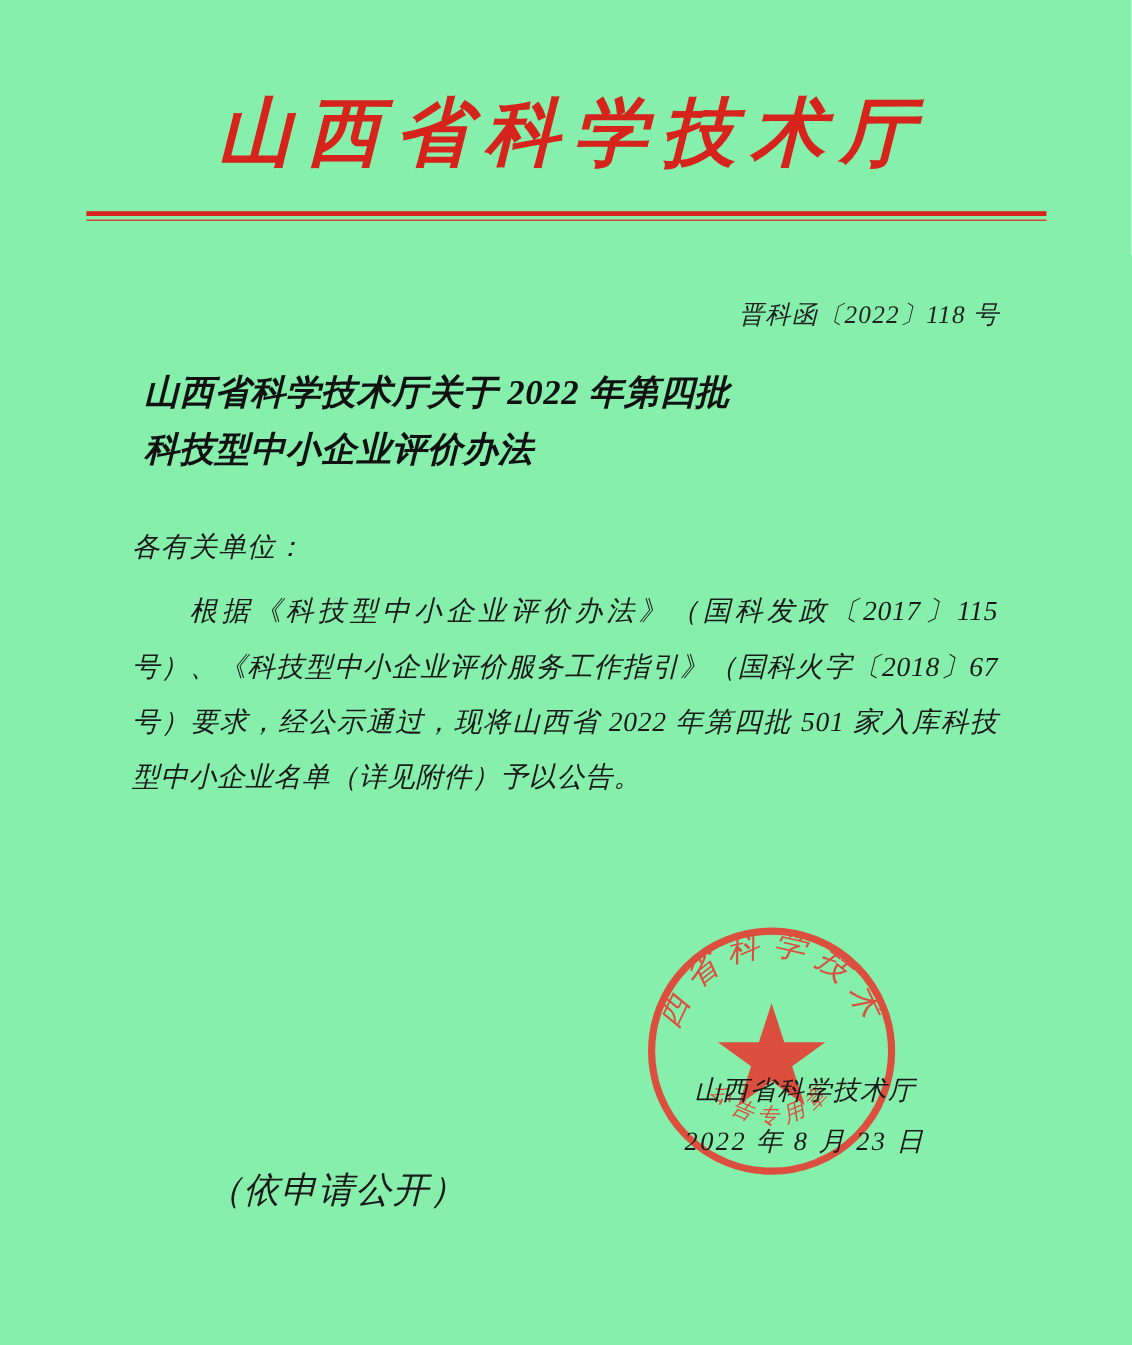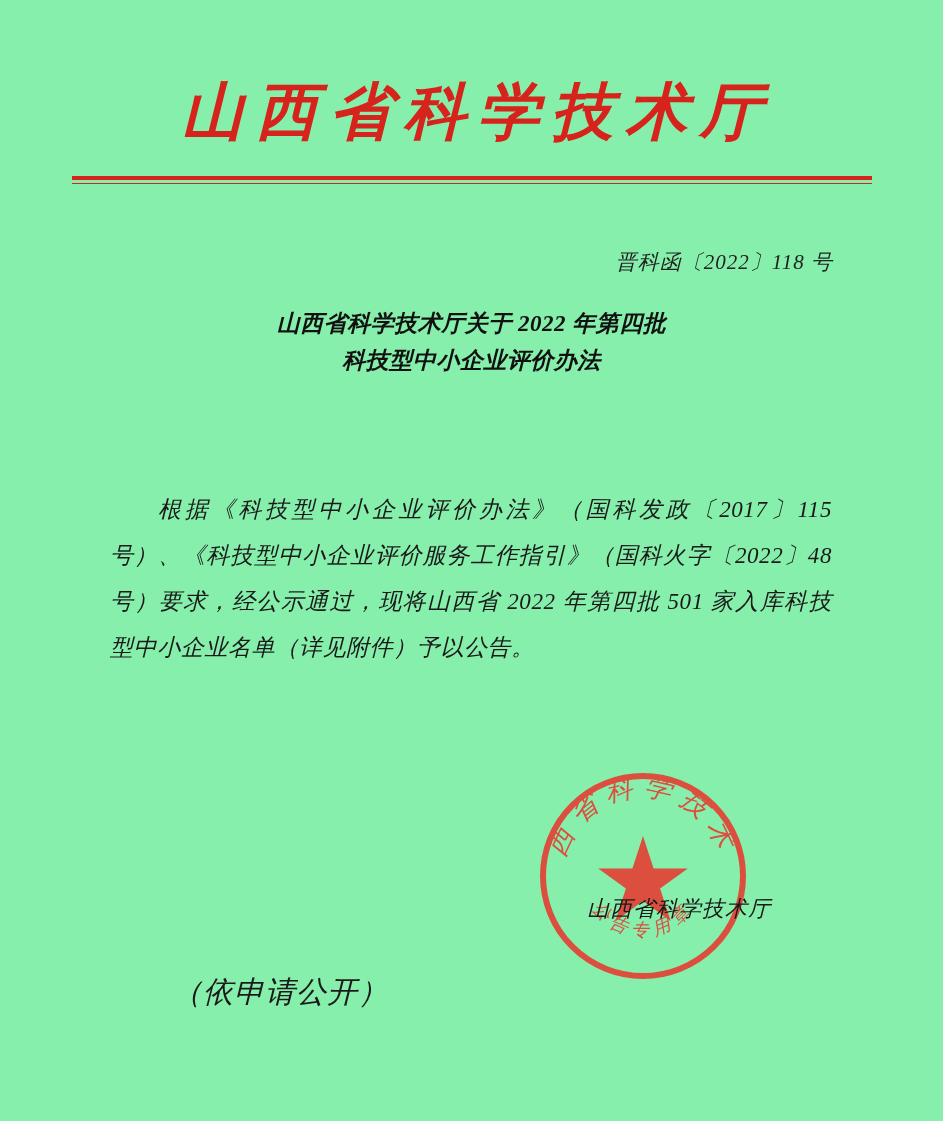--- a/index.html
+++ b/index.html
@@ -72,22 +72,21 @@
     color: #222;
     white-space: nowrap;
   }
 
   
   .doc-title {
     position: absolute;
     left: 120px;
     top: 305px;
     width: 703px;
-    text-align: center;
-    font-size: 23px;
+    font-size: 29px;
     font-weight: bold;
     line-height: 1.62;
     letter-spacing: 0.5px;
     color: #111;
   }
   .doc-title .l2 { display: block; }
 
   
   .salutation {
     position: absolute;
@@ -170,22 +169,23 @@
     <div class="rule-thin"></div>
   </div>
 
   <div class="doc-number">晋科函〔2022〕118 号</div>
 
   <div class="doc-title">
     <span>山西省科学技术厅关于 2022 年第四批</span>
     <span class="l2">科技型中小企业评价办法</span>
   </div>
 
-
-  <div class="body-text">根据《科技型中小企业评价办法》（国科发政〔2017〕115 号）、《科技型中小企业评价服务工作指引》（国科火字〔2022〕48 号）要求，经公示通过，现将山西省 2022 年第四批 501 家入库科技型中小企业名单（详见附件）予以公告。</div>
+  <div class="salutation">各有关单位：</div>
+
+  <div class="body-text">根据《科技型中小企业评价办法》（国科发政〔2017〕115 号）、《科技型中小企业评价服务工作指引》（国科火字〔2018〕67 号）要求，经公示通过，现将山西省 2022 年第四批 501 家入库科技型中小企业名单（详见附件）予以公告。</div>
 
 
   <div class="seal">
     <svg viewBox="0 0 212 212" width="212" height="212" aria-hidden="true">
       <defs>
         <path id="arcTop" d="M 26,106 A 80,80 0 0 1 186,106"></path>
         <path id="arcBottom" d="M 46,106 A 60,60 0 0 0 166,106"></path>
       </defs>
       <circle cx="106" cy="106" r="100" fill="none" stroke="#e8382f" stroke-width="6"></circle>
 
@@ -194,17 +194,18 @@
         <textPath href="#arcTop" startOffset="50%" text-anchor="middle">山西省科学技术厅</textPath>
       </text>
       <text font-family="'Liberation Serif', serif" font-size="18" fill="#e8382f" letter-spacing="6">
         <textPath href="#arcBottom" startOffset="50%" text-anchor="middle">公告专用章</textPath>
       </text>
     </svg>
   </div>
 
   <div class="signature">
     <div class="sig-org">山西省科学技术厅</div>
+    <div class="sig-date">2022 年 8 月 23 日</div>
   </div>
 
   <div class="footnote">（依申请公开）</div>
 
 </div>
 
 </body></html>

